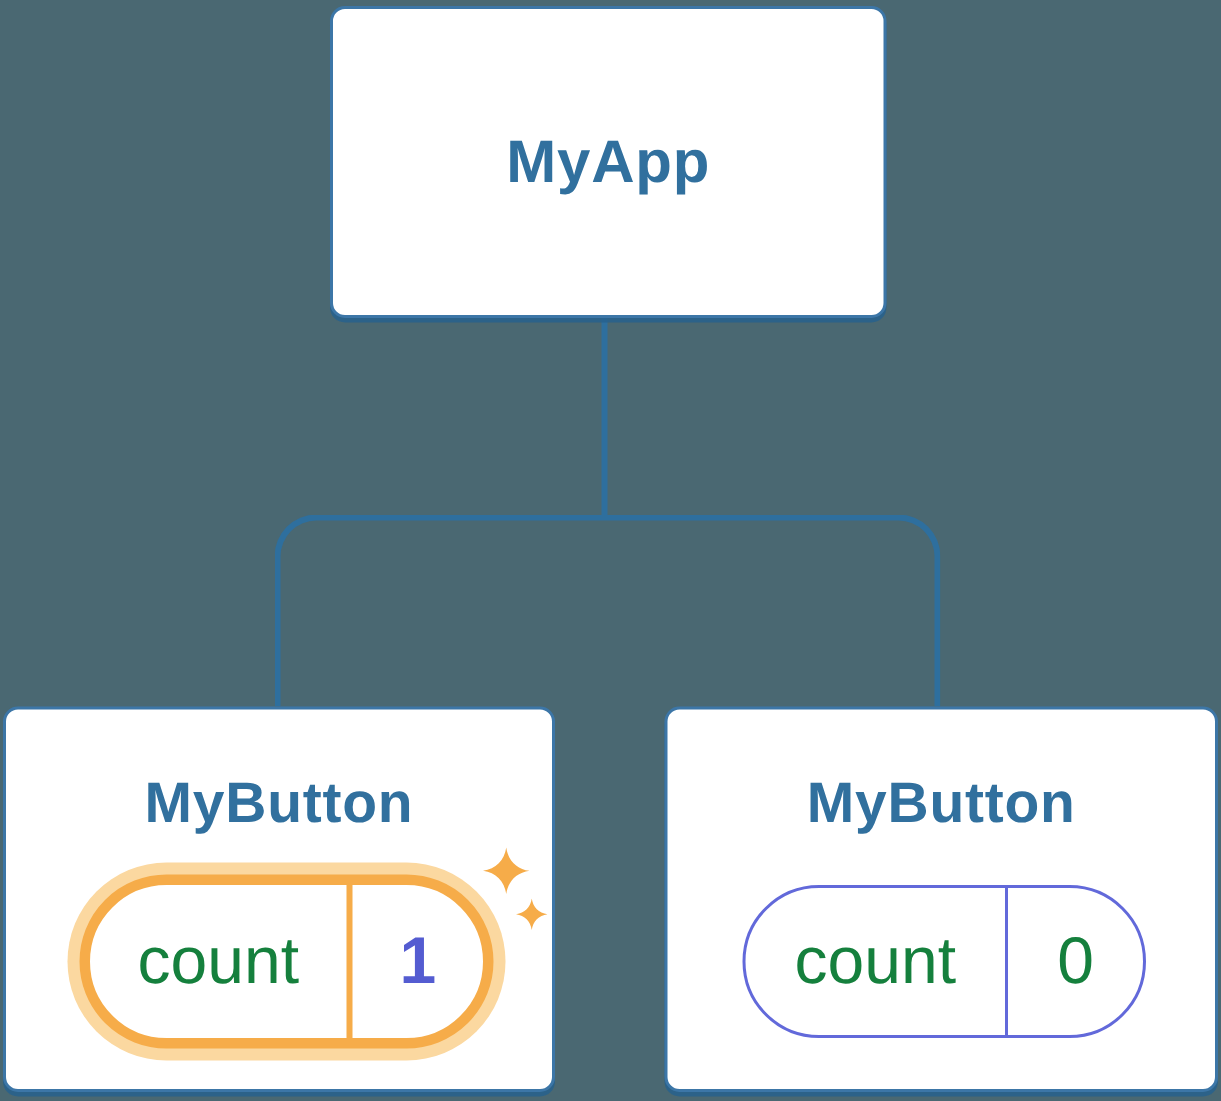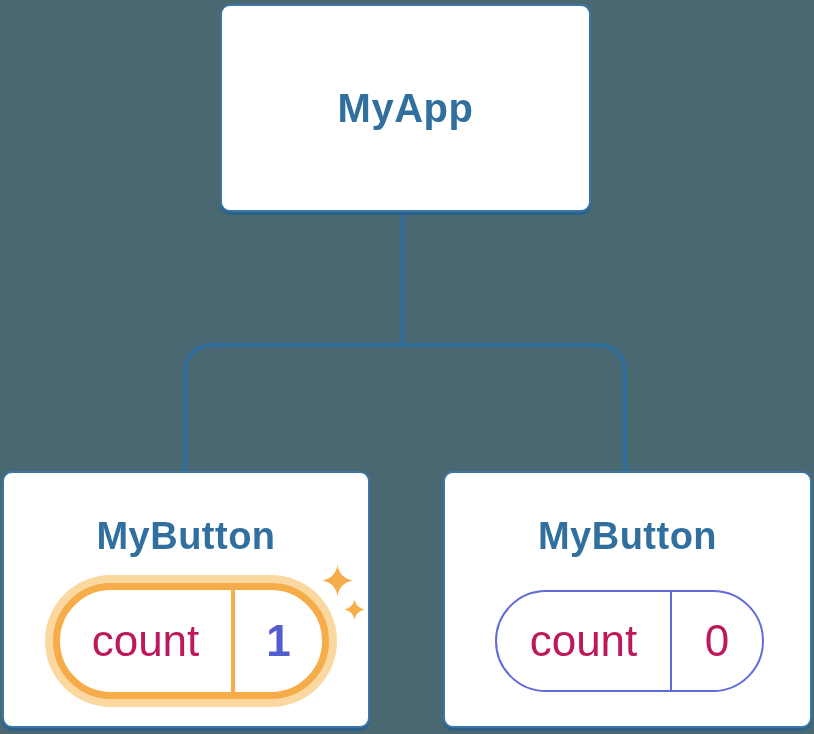--- a/index.html
+++ b/index.html
@@ -66,21 +66,21 @@
     border:7px solid #f6ac49;
     box-shadow:0 0 0 8px #fbd8a0;
   }
   .pill-plain{
     left:50px;top:117px;width:269px;height:102px;
     border:2px solid #6269da;
   }
   .pill-key,.pill-value{
     display:flex;align-items:center;justify-content:center;
     font-size:44px;
-    color:#be185d;
+    color:#15803d;
   }
   .pill-key{flex:1;}
   .pill-highlight .pill-value{width:87px;font-weight:700;color:#545cd1;}
   .pill-plain .pill-value{width:90px;}
   .pill-divider{width:4px;background:#f6ac49;}
   .pill-plain .pill-divider{width:2px;background:#6269da;}
 
   
   .sparkle{position:absolute;}
   .sparkle-large{left:318px;top:91px;width:31px;height:33px;}

